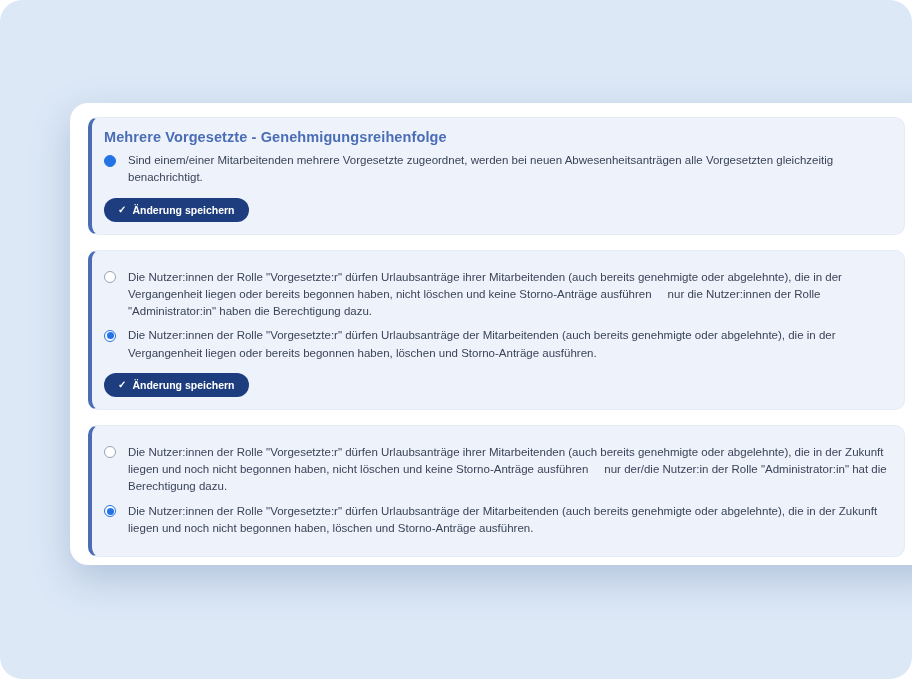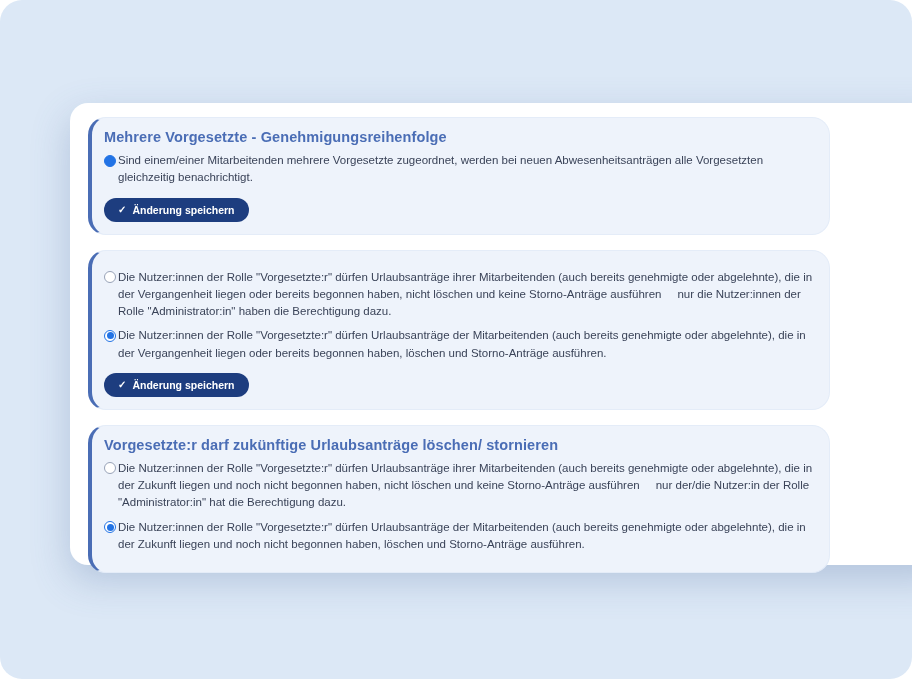--- a/index.html
+++ b/index.html
@@ -20,45 +20,45 @@
   .panel {
     position: absolute;
     left: 70px; top: 103px;
     width: 880px; height: 462px;
     background: #ffffff;
     border-radius: 18px;
     box-shadow: 0 14px 38px rgba(80, 110, 160, 0.30);
     padding: 14px 0 0 18px;
   }
   .card {
-    width: 742px;
+    width: 817px;
     background: #eef3fb;
     border: 1px solid #e4ecf8;
     border-left: 4px solid #4a6db5;
-    border-radius: 18px;
+    border-radius: 10px;
     padding: 11px 16px 12px 12px;
     margin-bottom: 15px;
   }
   .card-title {
     color: #4a6db5;
     font-weight: 700;
     font-size: 14.5px;
     letter-spacing: 0.1px;
     margin: 0 0 3px 0;
   }
   .card-sub {
     font-size: 11px;
     color: #9aa6bd;
     margin: 0 0 5px 0;
   }
   .card-sub .hl { color: #4a6db5; font-weight: 700; }
   .option {
     display: flex;
     align-items: flex-start;
-    gap: 2px;
+    gap: 12px;
     margin: 7px 0;
     cursor: pointer;
   }
   .option-label {
     font-size: 11.5px;
     color: #3a4358;
     line-height: 1.5;
   }
   .radio {
     flex: 0 0 auto;
@@ -127,21 +127,20 @@
         <span class="radio ring"></span>
         <span class="option-label">Die Nutzer:innen der Rolle "Vorgesetzte:r" dürfen Urlaubsanträge der Mitarbeitenden (auch bereits genehmigte oder abgelehnte), die in der Vergangenheit liegen oder bereits begonnen haben, löschen und Storno-Anträge ausführen.</span>
       </div>
       <button class="save-btn">
         <span class="check-icon">✓</span>
         <span>Änderung speichern</span>
       </button>
     </div>
 
     <div class="card">
-      <div class="card-title">Vorgesetzte:r darf zukünftige Urlaubsanträge löschen/ stornieren</div>
       <div class="option">
         <span class="radio"></span>
         <span class="option-label">Die Nutzer:innen der Rolle "Vorgesetzte:r" dürfen Urlaubsanträge ihrer Mitarbeitenden (auch bereits genehmigte oder abgelehnte), die in der Zukunft liegen und noch nicht begonnen haben, nicht löschen und keine Storno-Anträge ausführen &nbsp;&nbsp;&nbsp; nur der/die Nutzer:in der Rolle "Administrator:in" hat die Berechtigung dazu.</span>
       </div>
       <div class="option">
         <span class="radio ring"></span>
         <span class="option-label">Die Nutzer:innen der Rolle "Vorgesetzte:r" dürfen Urlaubsanträge der Mitarbeitenden (auch bereits genehmigte oder abgelehnte), die in der Zukunft liegen und noch nicht begonnen haben, löschen und Storno-Anträge ausführen.</span>
       </div>
     </div>
 

